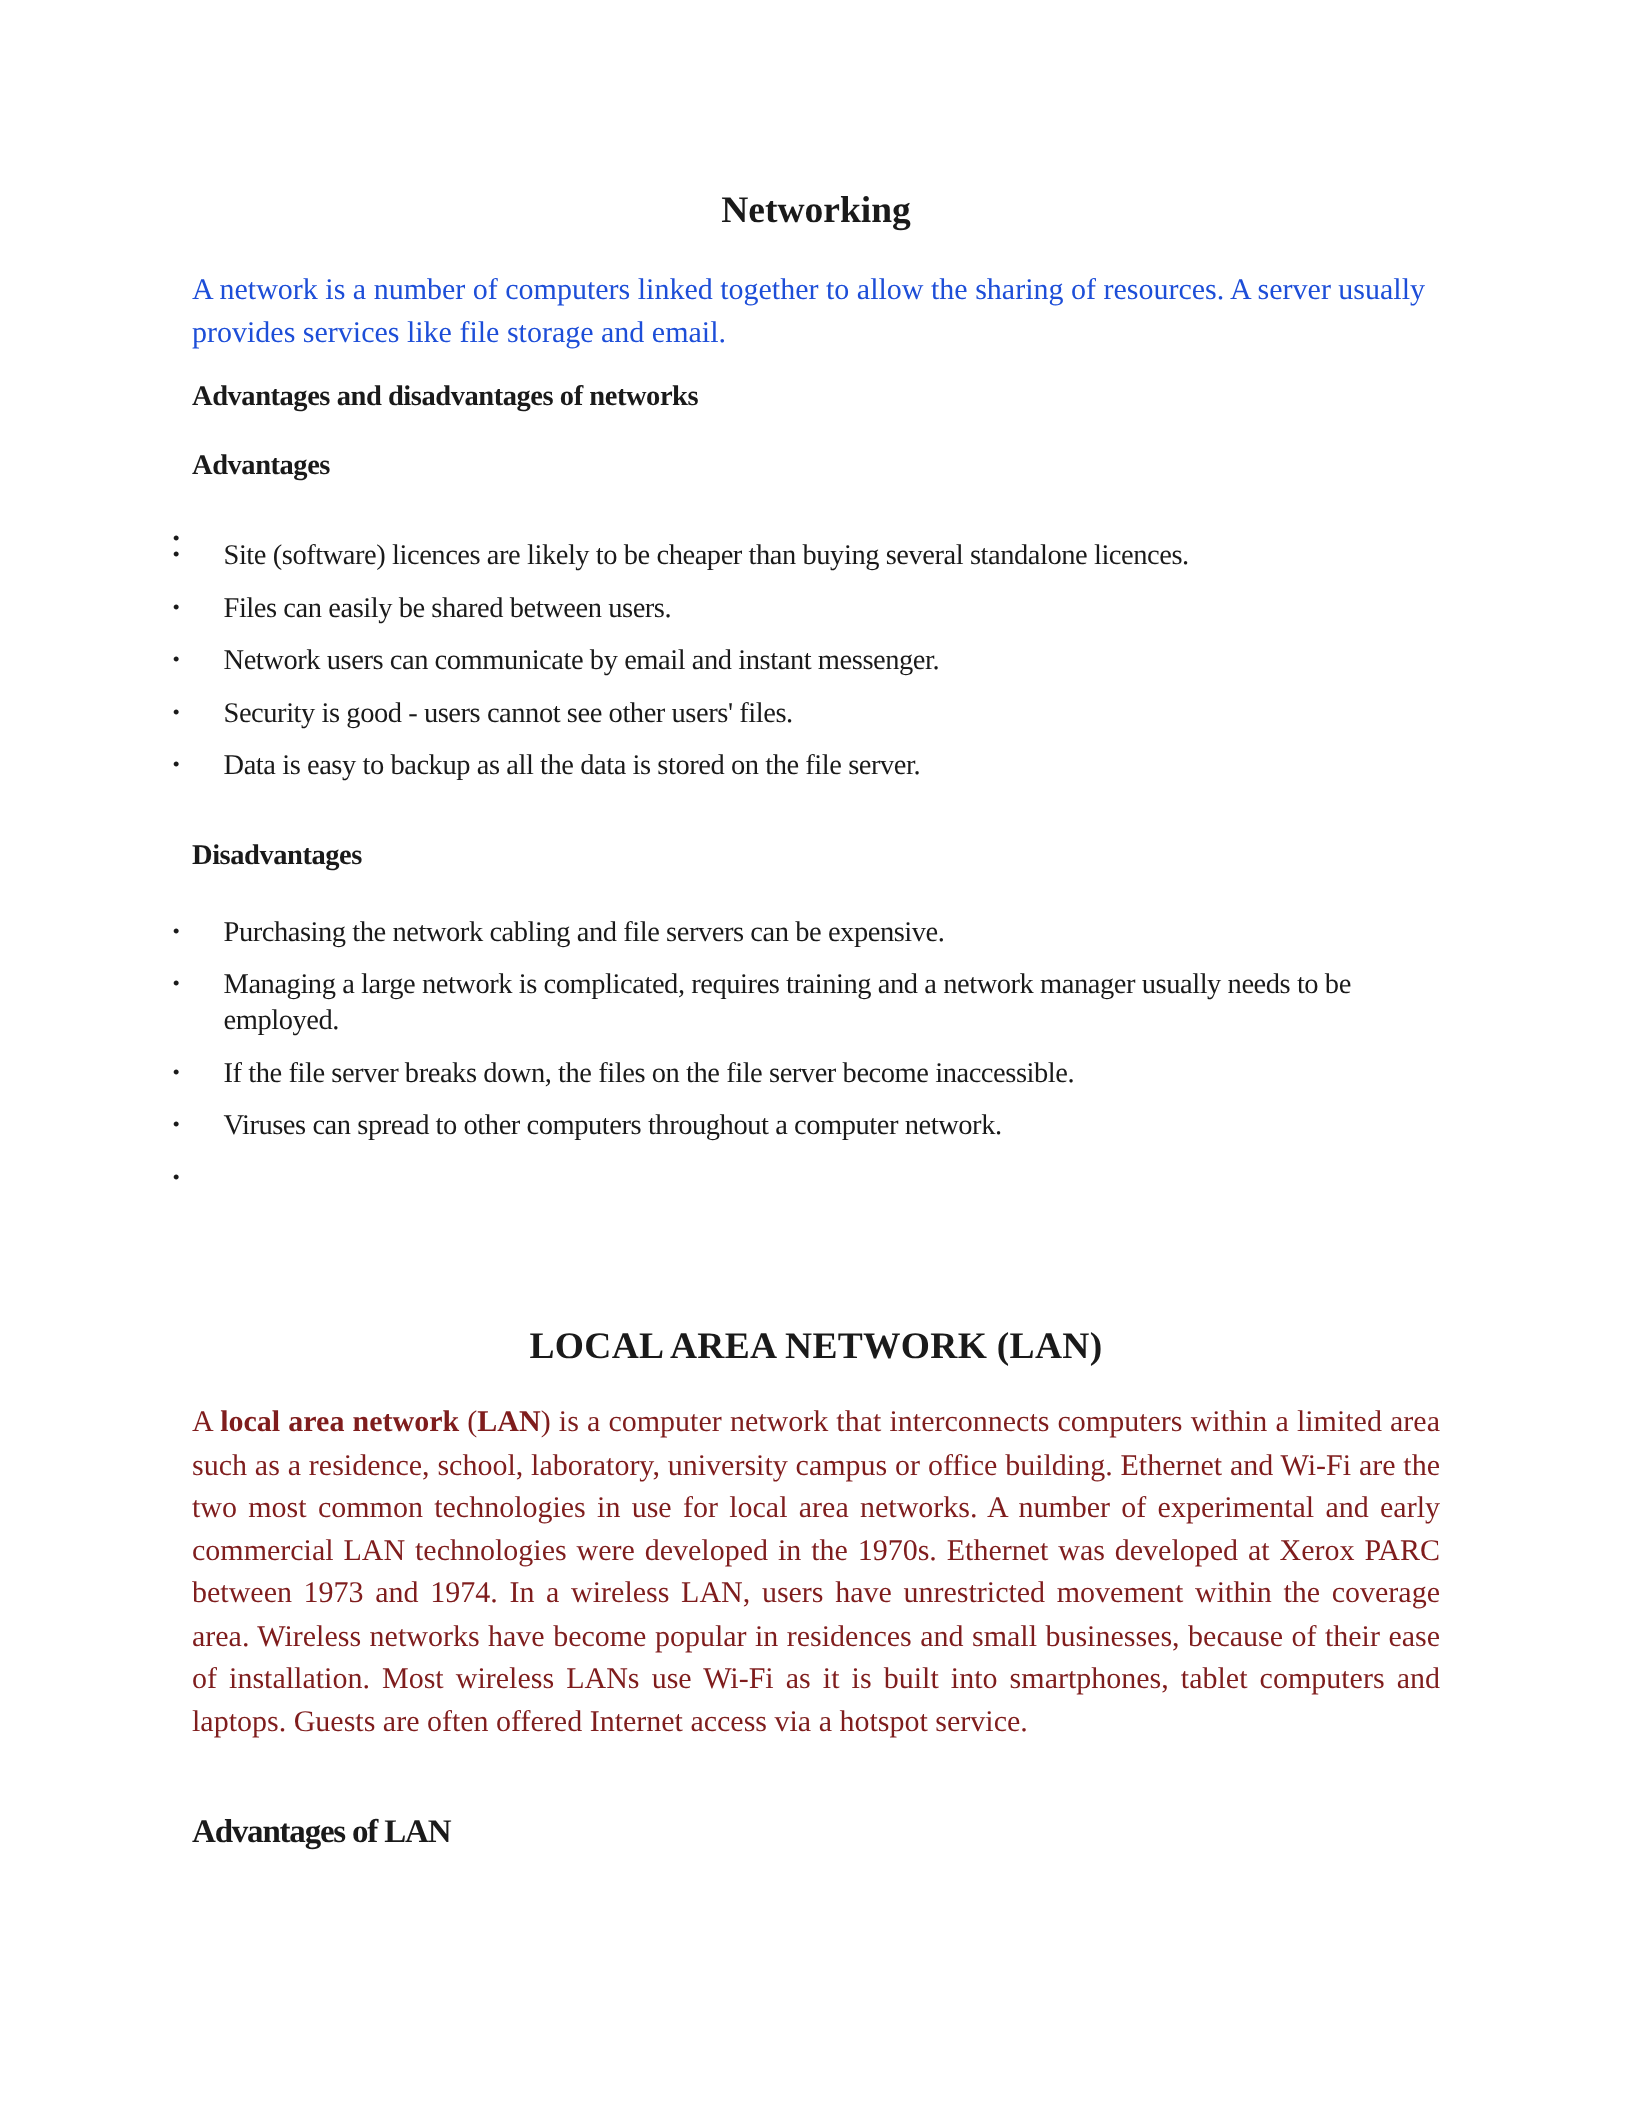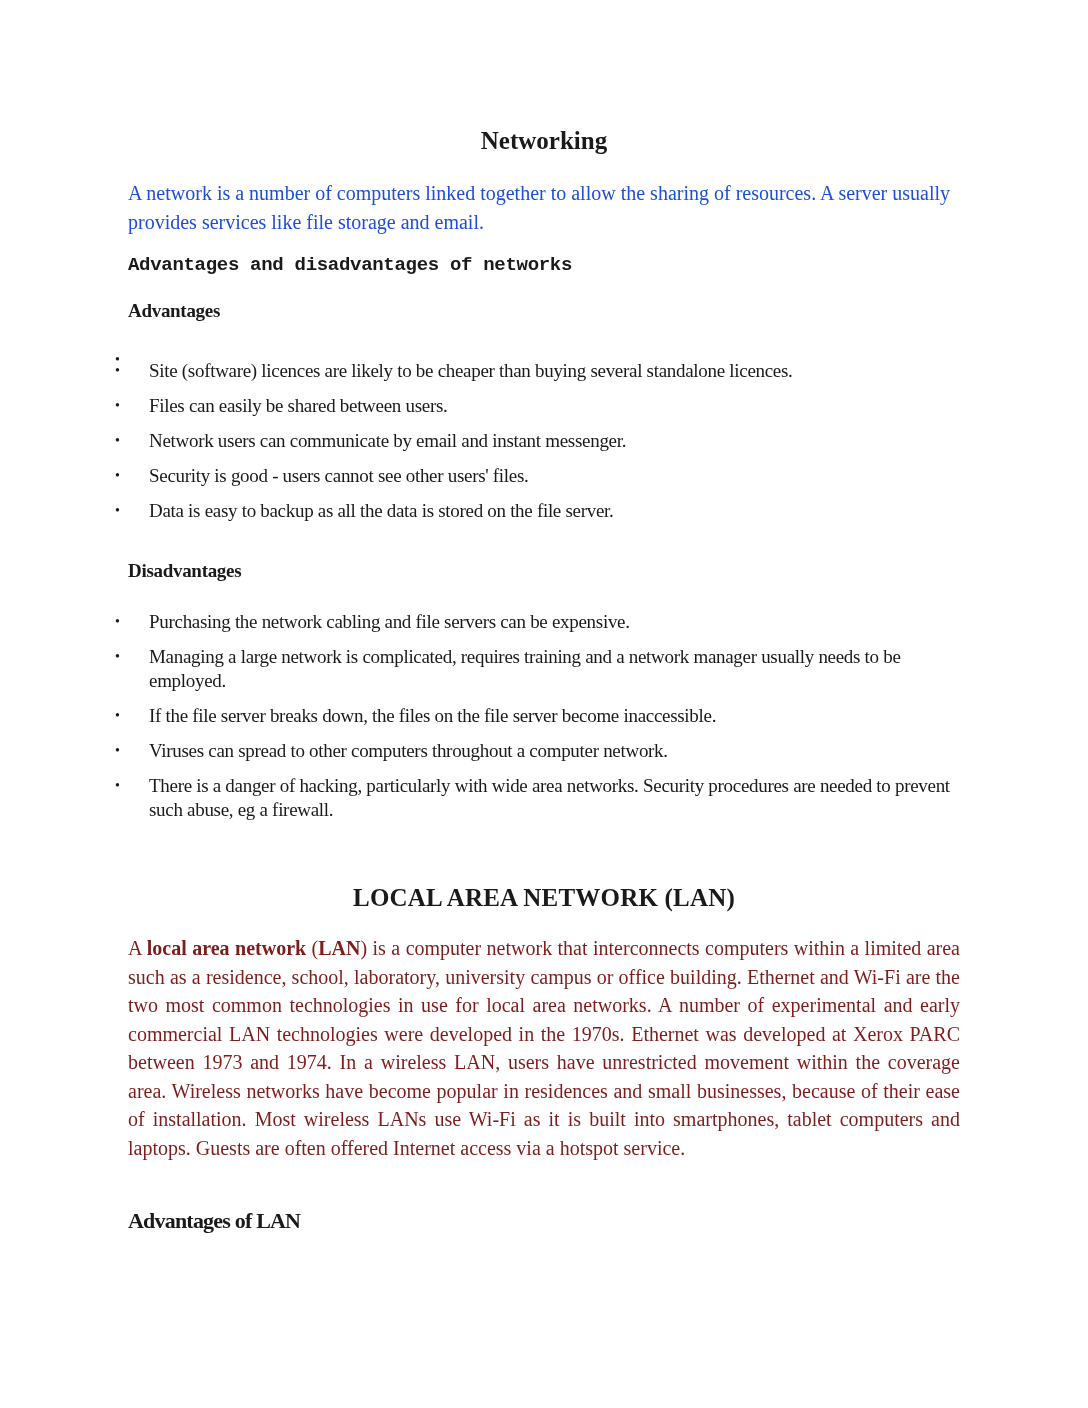--- a/index.html
+++ b/index.html
@@ -6,21 +6,21 @@
   body { width: 1088px; height: 1408px; position: relative; overflow: hidden;
          font-family: "Liberation Serif", "DejaVu Serif", serif; color: #1a1a1a; }
   .page { position: absolute; left: 0; top: 0; width: 1088px; height: 1408px; }
   .title { position: absolute; left: 0; width: 1088px; text-align: center; font-weight: bold; }
   #t1 { top: 127px; font-size: 25px; }
   #t2 { top: 884px; font-size: 25px; letter-spacing: 0.2px; }
   .para { position: absolute; left: 128px; width: 832px; font-size: 20px; line-height: 28.5px; color: #1d4ed8; }
   #p1 { top: 179px; }
   #p2 { top: 934px; text-align: justify; text-align-last: left; color: #7f1d1d; }
   .sub { position: absolute; left: 128px; font-weight: bold; font-size: 19px; letter-spacing: -0.3px; }
-  #s1 { top: 254px; font-family: Liberation Mono, monospace; }
+  #s1 { top: 254px; }
   #s2 { top: 300px; }
   #s3 { top: 560px; }
   #s4 { top: 1208px; font-size: 22px; letter-spacing: -0.8px; }
   .blist { position: absolute; left: 112px; width: 840px; margin: 0; padding: 0; list-style: none; }
   .blist li { position: relative; padding-left: 37px; font-size: 19px; line-height: 24px; letter-spacing: -0.3px; }
   .blist li .bullet { position: absolute; left: 3px; top: 0; font-size: 14px; }
   #l1 { top: 348px; }
   #l1 li { margin-bottom: 11px; }
   #l2 { top: 610px; }
   #l2 li { margin-bottom: 11px; }
@@ -45,21 +45,21 @@
     <li><span class="bullet">•</span><span>Data is easy to backup as all the data is stored on the file server.</span></li>
   </ul>
 
   <div class="sub" id="s3">Disadvantages</div>
 
   <ul class="blist" id="l2">
     <li><span class="bullet">•</span><span>Purchasing the network cabling and file servers can be expensive.</span></li>
     <li><span class="bullet">•</span><span>Managing a large network is complicated, requires training and a network manager usually needs to be employed.</span></li>
     <li><span class="bullet">•</span><span>If the file server breaks down, the files on the file server become inaccessible.</span></li>
     <li><span class="bullet">•</span><span>Viruses can spread to other computers throughout a computer network.</span></li>
-    <li><span class="bullet">•</span><span>There is a danger of hacking, particularly with wide area networks. Security procedures are needed to prevent such abuse, eg a firewall.</span></li>
+    <li><span class="bullet">•</span></li>
   </ul>
 
   <div class="title" id="t2">LOCAL AREA NETWORK (LAN)</div>
 
   <div class="para" id="p2"><span>A </span><b>local area network</b><span> (</span><b>LAN</b><span>) is a computer network that interconnects computers within a limited area such as a residence, school, laboratory, university campus or office building. Ethernet and Wi-Fi are the two most common technologies in use for local area networks. A number of experimental and early commercial LAN technologies were developed in the 1970s.  Ethernet was developed at Xerox PARC between 1973 and 1974. In a wireless LAN, users have unrestricted movement within the coverage area. Wireless networks have become popular in residences and small businesses, because of their ease of installation. Most wireless LANs use Wi-Fi as it is built into smartphones, tablet computers and laptops. Guests are often offered Internet access via a hotspot service.</span></div>
 
   <div class="sub" id="s4">Advantages of LAN</div>
 
 </div>
 

